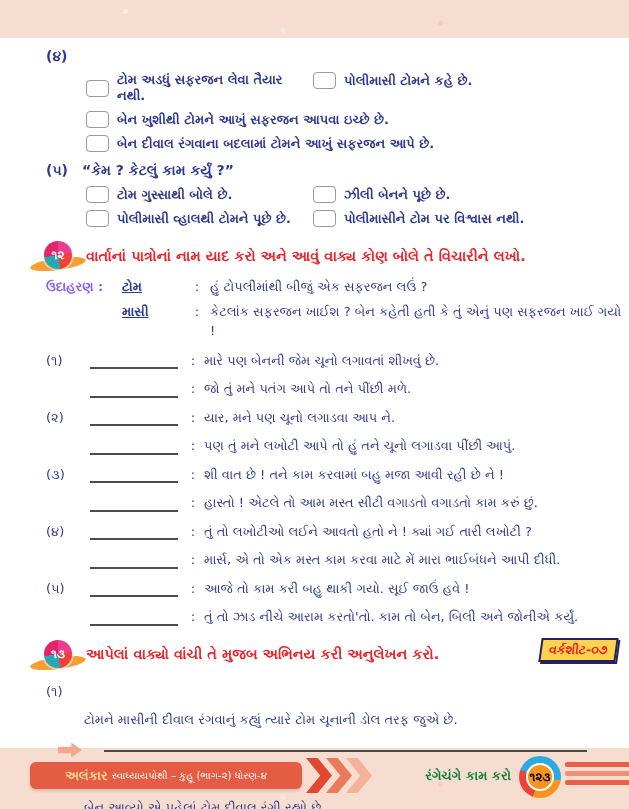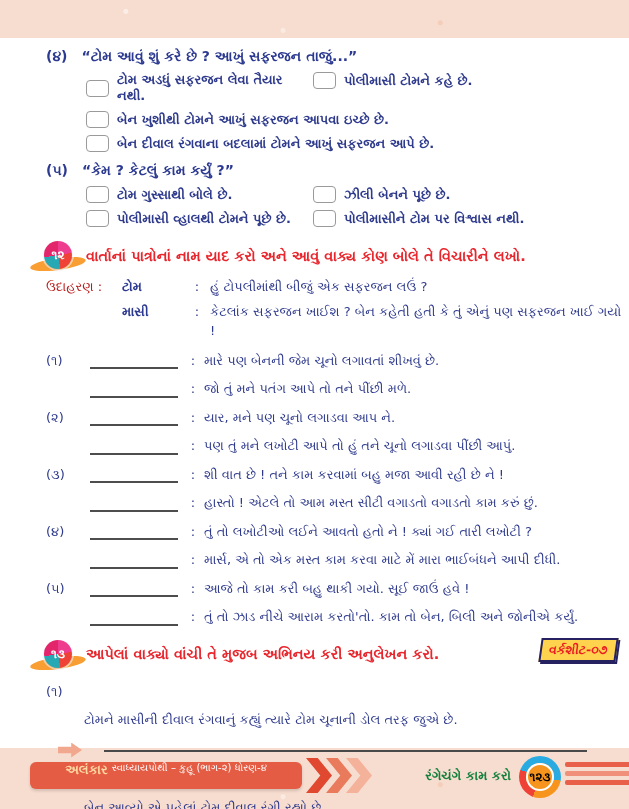--- a/index.html
+++ b/index.html
@@ -34,22 +34,22 @@
   .ball{position:absolute;left:2px;top:0;width:28px;height:28px;border-radius:50%;
     background:conic-gradient(#ee3d8f 0 80deg,#ef4136 80deg 170deg,#26a9b5 170deg 260deg,#e3256b 260deg 360deg);
     color:#fff;font-weight:bold;font-size:12px;display:flex;align-items:center;justify-content:center;
     box-shadow:0 0 0 2px rgba(255,255,255,.55), 0 1px 2px rgba(0,0,0,.25);}
   .sectitle{color:#e8262d;font-weight:bold;font-size:14.5px;}
   .wsbadge{position:absolute;right:12px;top:-2px;background:#ffd34d;border:2px solid #262262;color:#ed1c24;
     font-weight:bold;font-size:12.5px;padding:2px 7px;transform:skew(-8deg);box-shadow:2px 2px 0 #262262;}
 
   
   .exrow{display:flex;margin:5px 0 5px 46px;line-height:1.5;}
-  .exlabel{color:#b91c1c;font-weight:normal;width:76px;flex:0 0 auto;}
-  .exname{color:#2b3990;font-weight:bold;width:62px;flex:0 0 auto;}
+  .exlabel{color:#8b5cf6;font-weight:bold;width:76px;flex:0 0 auto;}
+  .exname{color:#2b3990;font-weight:bold;text-decoration:underline;width:62px;flex:0 0 auto;}
   .excolon{width:26px;flex:0 0 auto;text-align:center;}
   .extext{flex:1;}
 
   .drow{display:flex;align-items:flex-end;margin:11px 0 0 46px;line-height:1.35;}
   .dnum{width:44px;flex:0 0 auto;}
   .dblank{width:88px;flex:0 0 auto;border-bottom:2.6px solid #4d4d4d;height:14px;margin-right:4px;}
   .dcolon{width:22px;flex:0 0 auto;text-align:center;}
   .dtext{flex:1;}
 
   
@@ -57,21 +57,21 @@
   .s13num{width:38px;flex:0 0 auto;}
   .s13text{flex:1;margin-top:28px;}
   .arrowrow{display:flex;align-items:center;margin:14px 0 2px 58px;}
   .arrow{flex:0 0 auto;width:24px;height:15px;background:#f2a88e;
     clip-path:polygon(0 28%,55% 28%,55% 0,100% 50%,55% 100%,55% 72%,0 72%);margin-right:22px;}
   .ansline{flex:1;margin-right:42px;border-bottom:2.3px solid #4a4a4a;height:2px;}
 
   
   .footer{position:absolute;left:0;top:748px;width:629px;height:61px;}
   .fbanner{position:absolute;left:30px;top:14px;width:272px;height:27px;background:#e55c44;border-radius:6px;
-    display:flex;justify-content:center;gap:4px;box-shadow:0 2px 3px rgba(0,0,0,.15);}
+    display:flex;align-items:center;justify-content:center;gap:4px;box-shadow:0 2px 3px rgba(0,0,0,.15);}
   .fbook{color:#ffd9a3;font-weight:bold;font-size:13px;}
   .fbookrest{color:#ffffff;font-size:10px;}
   .chev{position:absolute;top:10px;width:26px;height:35px;clip-path:polygon(0 0,45% 0,100% 50%,45% 100%,0 100%,55% 50%);}
   .chev.c1{left:306px;background:#e0482f;}
   .chev.c2{left:326px;background:#ea7a5c;}
   .chev.c3{left:346px;background:#f4b29b;}
   .fslogan{position:absolute;right:118px;top:20px;color:#15803d;font-weight:bold;font-size:13px;}
   .fpage{position:absolute;right:68px;top:8px;width:42px;height:42px;border-radius:50%;
     background:conic-gradient(#29abe2 0 100deg,#f7941d 100deg 200deg,#ef4136 200deg 290deg,#29abe2 290deg 360deg);
     display:flex;align-items:center;justify-content:center;}
@@ -84,21 +84,20 @@
 </head>
 <body>
 
 <div class="band top"></div>
 <div class="band bottom"></div>
 
 <div class="content">
 
   <div class="qhead">
     <span>(૪)</span>
-    <span>“ટોમ આવું શું કરે છે ? આખું સફરજન તાજું...”</span>
   </div>
   <div class="optrow">
     <span class="opt fixed">
       <span class="cb"></span>
       <span>ટોમ અડધું સફરજન લેવા તૈયાર નથી.</span>
     </span>
     <span class="opt">
       <span class="cb"></span>
       <span>પોલીમાસી ટોમને કહે છે.</span>
     </span>

